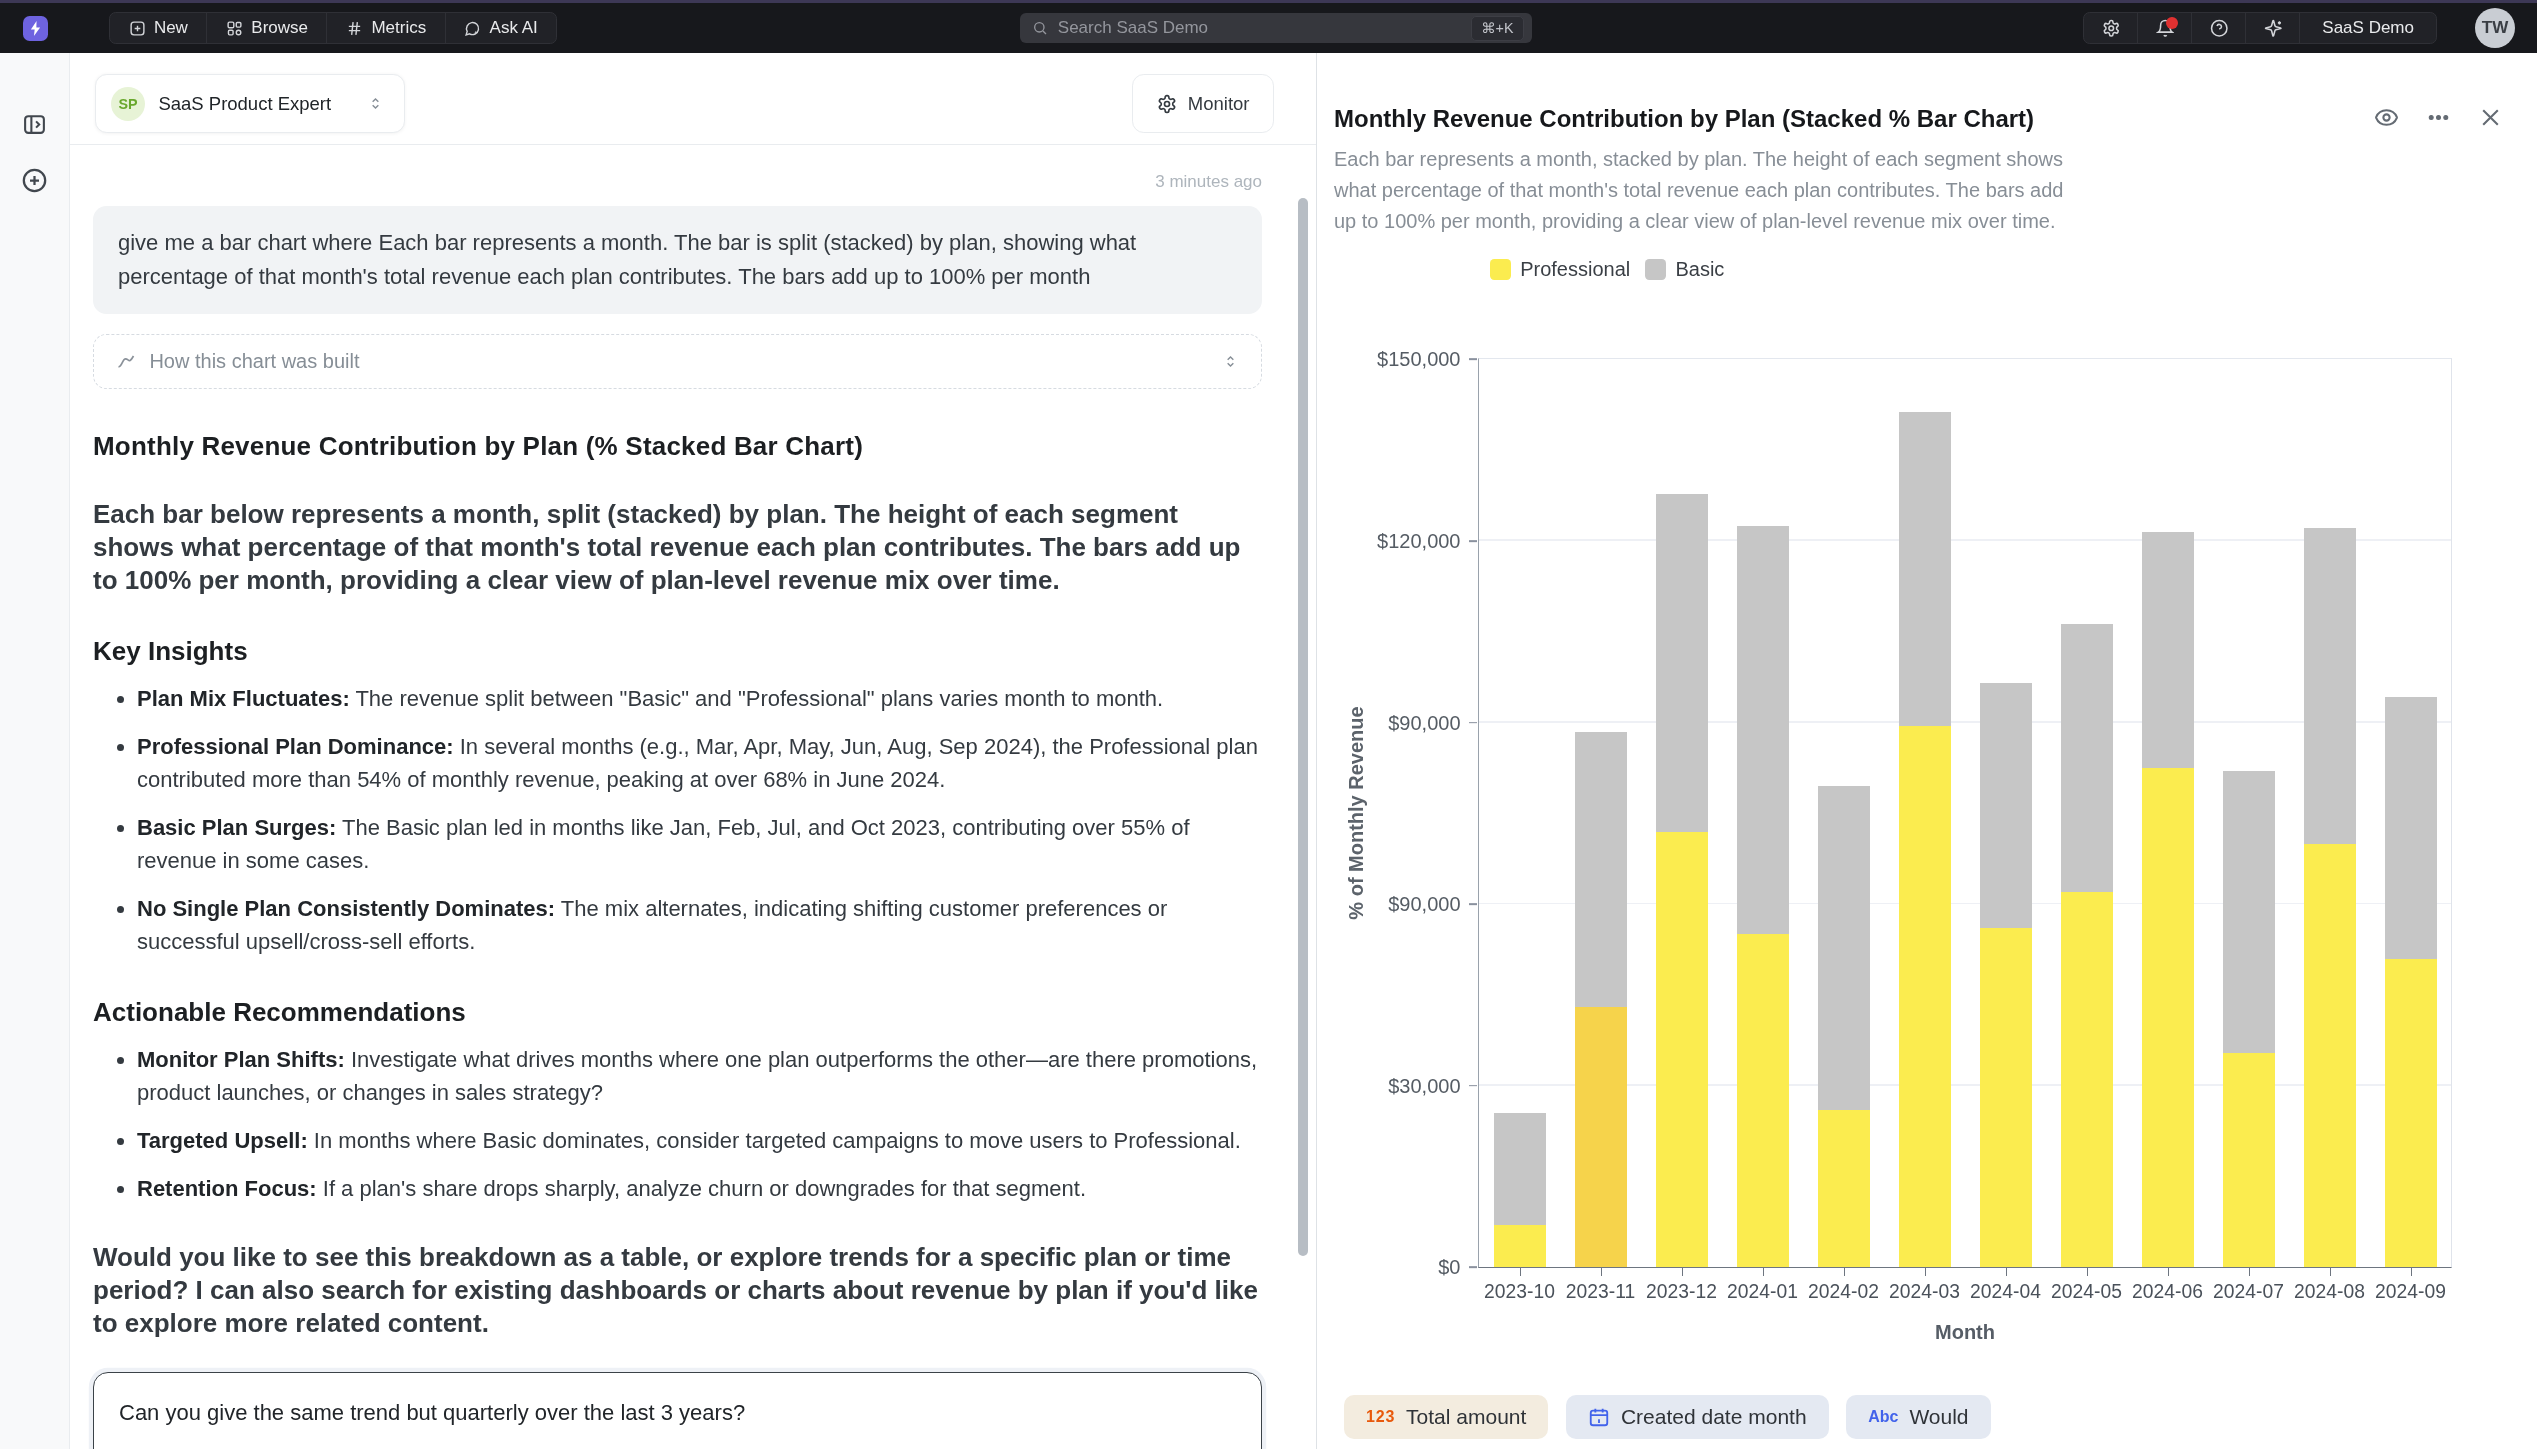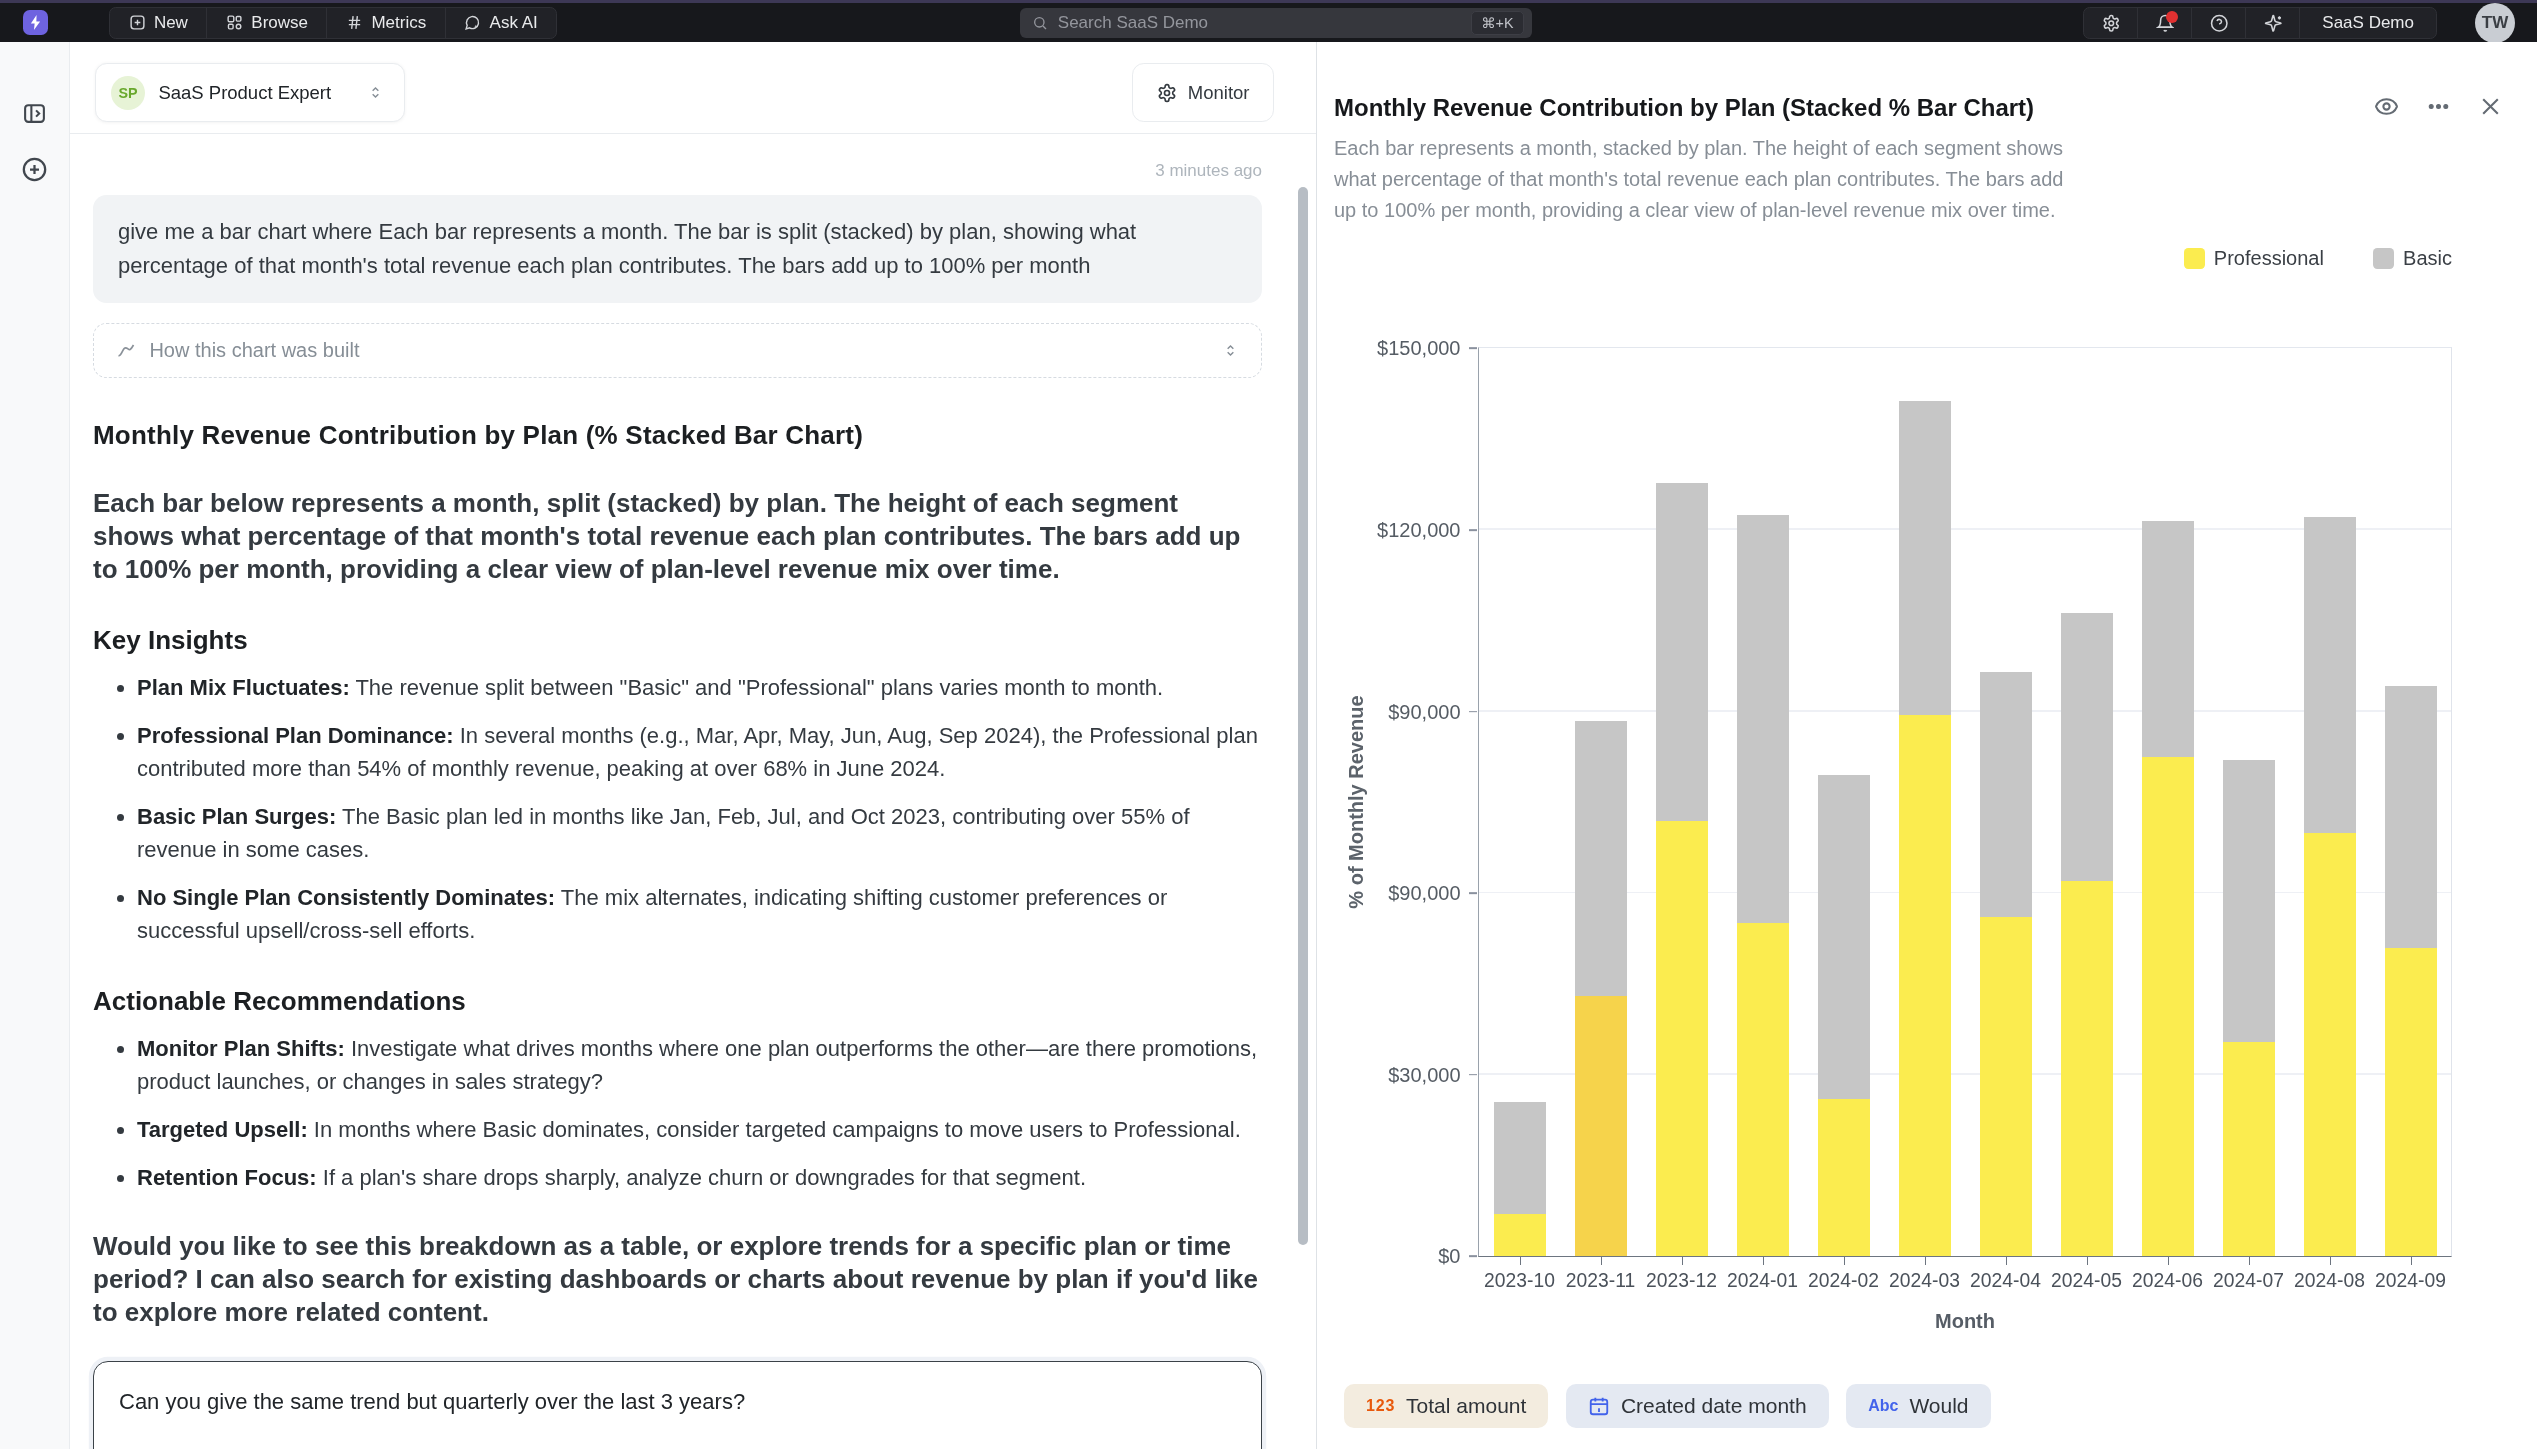--- a/index.html
+++ b/index.html
@@ -2,21 +2,21 @@
 <html style="font-size:13.4px"><head>
 <meta charset="utf-8">
 <style>
   * { margin:0; padding:0; box-sizing:border-box; }
   html,body { width:2538px; height:1449px; overflow:hidden; background:#fff;
     font-family:"Liberation Sans","DejaVu Sans",sans-serif; }
   .app { width:2538px; height:1449px; display:flex; flex-direction:column; }
 
   
   .topstrip { height:3.4px; background:#3d3856; }
-  .navbar { height:39px; background:#17181c; display:flex; align-items:center; position:relative; flex:0 0 auto; }
+  .navbar { height:50px; background:#17181c; display:flex; align-items:center; position:relative; flex:0 0 auto; }
   .logo { width:25px; height:25px; border-radius:6.7px; background:#6e63e0; margin-left:23px;
     display:flex; align-items:center; justify-content:center; }
   .navgroup { display:flex; align-items:stretch; height:32px; background:#212227; border:0.8px solid #2f3036;
     border-radius:6.7px; margin-left:61px; overflow:hidden; }
   .navbtn { display:flex; align-items:center; gap:8.4px; padding:0 18.5px; color:#e9eaec; font-size:17px;
     border-right:0.8px solid #2f3036; cursor:pointer; }
   .navbtn:last-child { border-right:none; }
   .navbtn svg, .iconbtn svg { stroke:#d3d5d9; }
   .searchbar { position:absolute; left:1020px; top:50%; transform:translateY(-50%); width:512px; height:30px;
     background:#36373d; border-radius:5.9px; display:flex; align-items:center; padding:0 8.4px 0 11.8px; }
@@ -72,21 +72,21 @@
     background:#22262b; display:flex; align-items:center; justify-content:center; cursor:pointer; }
   .chat-scrollbar { position:absolute; right:7.6px; top:145px; width:10px; height:1058px; border-radius:5px;
     background:#b7bdc4; }
 
   
   .rightpanel { flex:1; position:relative; background:#fff; border-left:0.8px solid #dee2e6; }
   .rp-title { position:absolute; left:17px; top:52px; font-size:24px; font-weight:bold; color:#16181b; }
   .rp-desc { position:absolute; left:17px; top:91px; width:747px; font-size:20px; line-height:31px; color:#878e96; }
   .rp-icons { position:absolute; right:35px; top:52px; display:flex; gap:27px; }
   .rp-icons svg { stroke:#646b73; cursor:pointer; }
-  .legend { position:absolute; left:161px; top:205px; width:974px; display:flex; justify-content:flex-end; gap:49px; }
+  .legend { position:absolute; left:173px; top:205px; width:974px; display:flex; justify-content:flex-start; gap:15px; }
   .legend-item { display:flex; align-items:center; gap:9.2px; cursor:pointer; }
   .legend-swatch { width:21px; height:21px; border-radius:4.2px; }
   .legend-label { font-size:20px; color:#3a3f45; }
 
   .chartArea { position:absolute; left:161px; top:305px; width:974px; height:910px;
     border-top:0.8px solid #e3e7ee; border-right:0.8px solid #e0e4eb; border-left:1.7px solid #9aa2ac;
     border-bottom:1.7px solid #6d7580; }
   .gridline { position:absolute; left:0; right:0; height:1.7px; background:#eef0f5; }
   .ytick-label { position:absolute; right:100%; margin-right:18.5px; transform:translateY(-50%); font-size:20px;
     color:#555c64; white-space:nowrap; }

